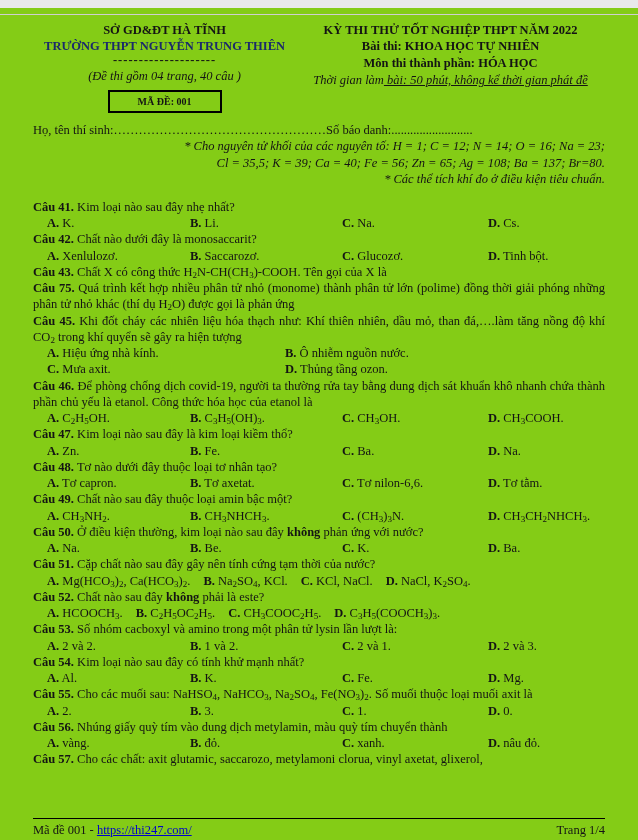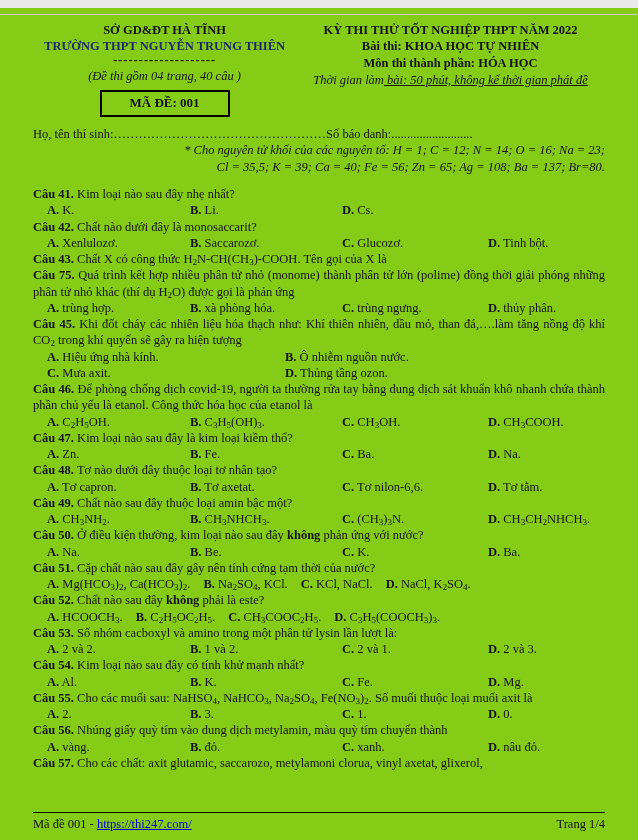--- a/index.html
+++ b/index.html
@@ -25,21 +25,21 @@
   .h-right { width:54%; text-align:center; line-height:1.3; }
   .school { color:#1b2a6b; }
   .dashes { letter-spacing:1px; line-height:0.9; }
   .exam-info { margin-top:2px; }
   .code-box {
     display:inline-block;
     border:2px solid #000;
     padding:3px 28px;
     margin-top:6px;
     font-weight:bold;
-    font-size:13px;
+    font-size:10px;
   }
   .time-line { margin-top:1px; }
 
   .candidate { margin-top:9px; line-height:1.3; }
   .notes { line-height:1.32; }
   .notes > div { text-align:right; }
 
   #questions { margin-top:11px; }
   .question { line-height:1.3; }
   .stem { text-align:justify; }
@@ -48,21 +48,21 @@
   .options.grid4 .opt:nth-child(1){ width:143px; }
   .options.grid4 .opt:nth-child(2){ width:152px; }
   .options.grid4 .opt:nth-child(3){ width:146px; }
   .options.grid4 .opt:nth-child(4){ flex:1; }
   .options.grid2 { flex-wrap:wrap; }
   .options.grid2 .opt:nth-child(odd){ width:238px; }
   .options.grid2 .opt:nth-child(even){ width:calc(100% - 238px); }
   .options.flow .opt { margin-right:13px; }
   sub { font-size:0.72em; line-height:0; vertical-align:-0.22em; }
 
-  .footer { position:absolute; left:33px; right:33px; bottom:16px; }
+  .footer { position:absolute; left:33px; right:33px; bottom:10px; }
   .f-rule { border-top:1px solid #000; margin-bottom:3px; }
   .f-row { display:flex; justify-content:space-between; line-height:1.3; }
   .link { color:#0000cc; text-decoration:underline; cursor:pointer; }
 </style>
 </head>
 <body>
 
 <div class="page">
   <div class="top-rule"></div>
 
@@ -84,54 +84,50 @@
         <span>Thời gian làm</span><span class="u"> bài: 50 phút, không kể thời gian phát đề</span>
       </div>
     </div>
   </header>
 
   <div class="candidate">Họ, tên thí sinh:……………………………………………Số báo danh:..........................</div>
 
   <div class="notes italic">
     <div> * Cho nguyên tử khối của các nguyên tố: H = 1; C = 12; N = 14; O = 16; Na = 23;</div>
     <div>Cl = 35,5; K = 39; Ca = 40; Fe = 56; Zn = 65; Ag = 108;  Ba = 137; Br=80.</div>
+    <div> * Các thể tích khí đo ở điều kiện tiêu chuẩn.</div>
   </div>
 
   <main id="questions">
   <div class="question">
     <p class="stem"><b class="qlabel">Câu 41.</b> <span class="stem-text">Kim loại nào sau đây nhẹ nhất?</span></p>
     <div class="options grid4">
           <span class="opt"><b>A.</b> K.</span>
           <span class="opt"><b>B.</b> Li.</span>
+          <span class="opt"><b>C.</b> Na.</span>
           <span class="opt"><b>D.</b> Cs.</span>
         </div>
   </div>
 
   <div class="question">
     <p class="stem"><b class="qlabel">Câu 42.</b> <span class="stem-text">Chất nào dưới đây là monosaccarit?</span></p>
     <div class="options grid4">
           <span class="opt"><b>A.</b> Xenlulozơ.</span>
           <span class="opt"><b>B.</b> Saccarozơ.</span>
           <span class="opt"><b>C.</b> Glucozơ.</span>
           <span class="opt"><b>D.</b> Tinh bột.</span>
         </div>
   </div>
 
   <div class="question">
     <p class="stem"><b class="qlabel">Câu 43.</b> <span class="stem-text">Chất X có công thức H<sub>2</sub>N-CH(CH<sub>3</sub>)-COOH. Tên gọi của X là</span></p>
   </div>
 
   <div class="question">
     <p class="stem"><b class="qlabel">Câu 75.</b> <span class="stem-text">Quá trình kết hợp nhiều phân tử nhỏ (monome) thành phân tử lớn (polime) đồng thời giải phóng những phân tử nhỏ khác (thí dụ H<sub>2</sub>O) được gọi là phản ứng</span></p>
-    <div class="options grid4">
-          <span class="opt"><b>A.</b> trùng hợp.</span>
-          <span class="opt"><b>B.</b> xà phòng hóa.</span>
-          <span class="opt"><b>C.</b> trùng ngưng.</span>
-          <span class="opt"><b>D.</b> thủy phân.</span>
-        </div>
   </div>
 
   <div class="question">
     <p class="stem"><b class="qlabel">Câu 45.</b> <span class="stem-text">Khi đốt cháy các nhiên liệu hóa thạch như: Khí thiên nhiên, dầu mỏ, than đá,….làm tăng nồng độ khí CO<sub>2</sub> trong khí quyển sẽ gây ra hiện tượng</span></p>
     <div class="options grid2">
           <span class="opt"><b>A.</b> Hiệu ứng nhà kính.</span>
           <span class="opt"><b>B.</b> Ô nhiễm nguồn nước.</span>
           <span class="opt"><b>C.</b> Mưa axit.</span>
           <span class="opt"><b>D.</b> Thủng tầng ozon.</span>
         </div>

